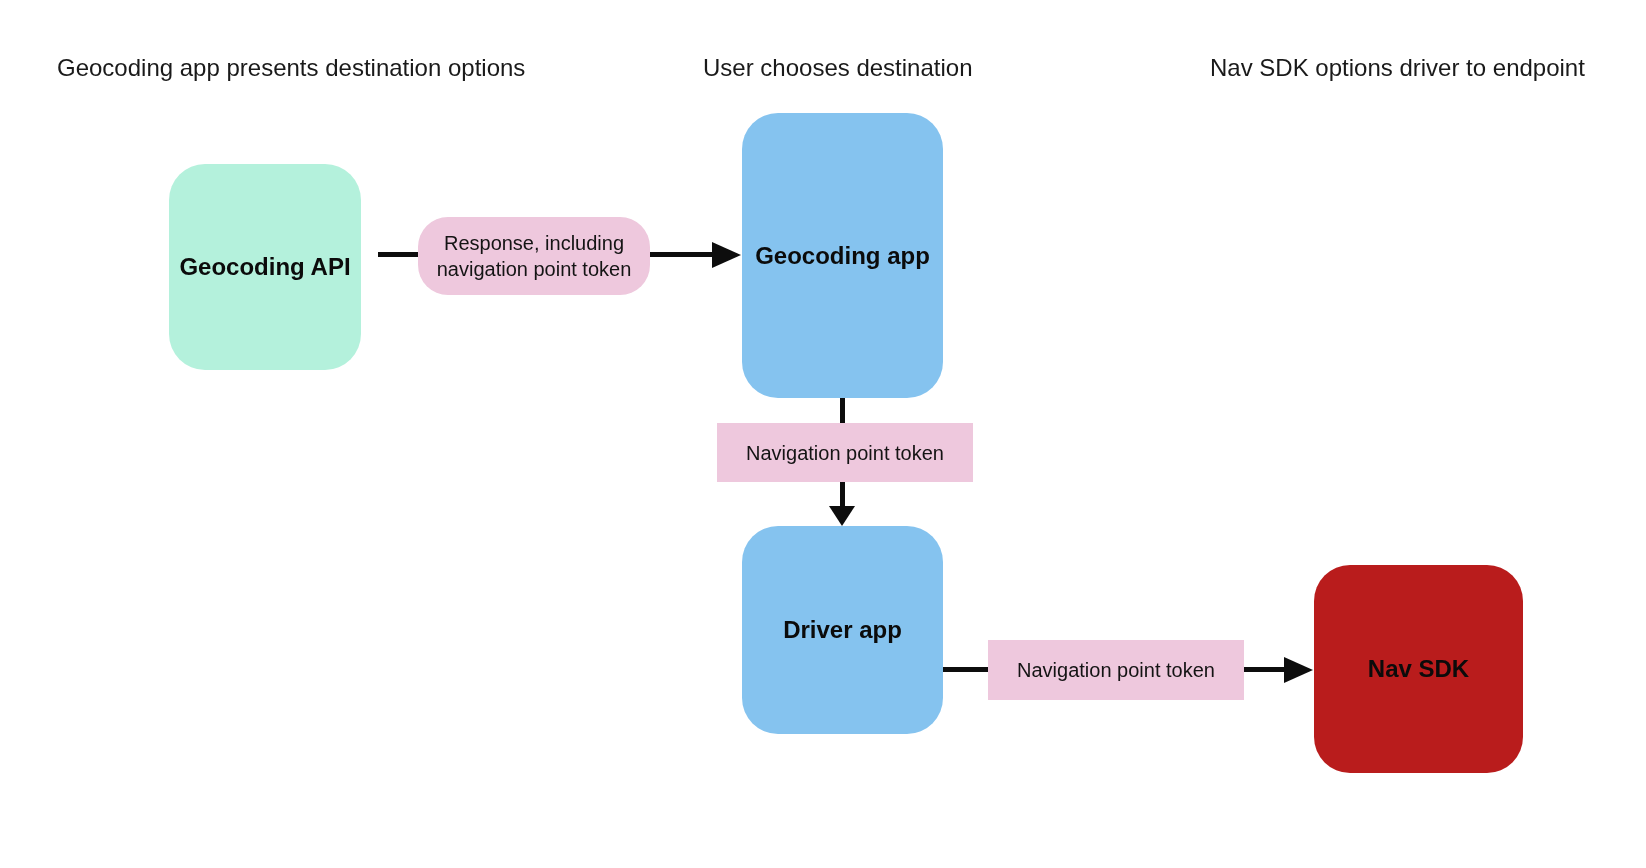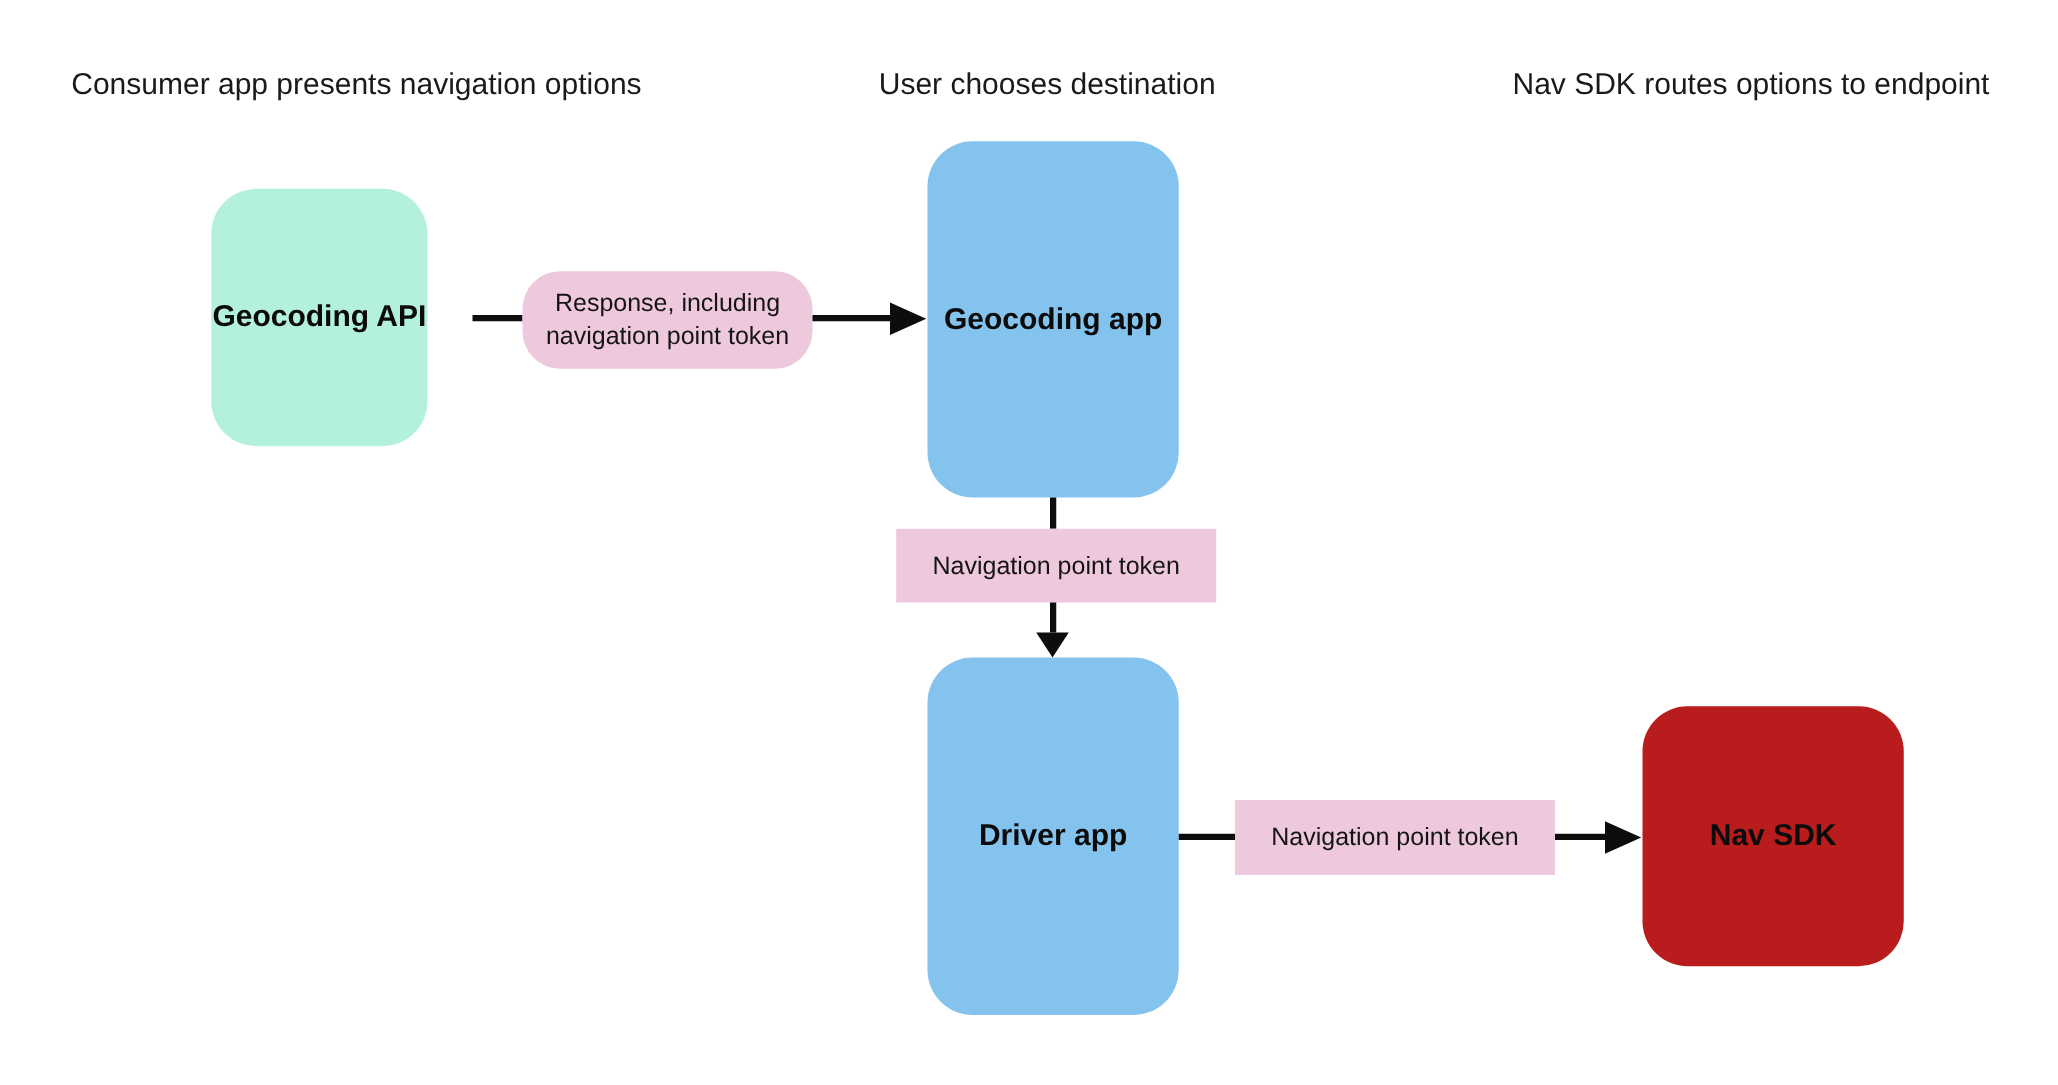--- a/index.html
+++ b/index.html
@@ -61,23 +61,23 @@
     border-left: 13px solid transparent;
     border-right: 13px solid transparent;
     border-top: 20px solid #0d0d0d;
   }
 
   
   #header-1 { left: 57px;   top: 54px; }
   #header-2 { left: 703px;  top: 54px; }
   #header-3 { left: 1210px; top: 54px; }
 
-  #node-geocoding-api { left: 169px;  top: 151px; width: 173px; height: 206px; background: #b4f1dc; align-items: center; }
+  #node-geocoding-api { left: 169px;  top: 164px; width: 192px; height: 206px; background: #b4f1dc; align-items: center; }
   #node-consumer-app  { left: 742px;  top: 113px; width: 201px; height: 285px; background: #85c3ef; }
-  #node-driver-app    { left: 742px;  top: 526px; width: 201px; height: 286px; background: #85c3ef; }
+  #node-driver-app    { left: 742px;  top: 526px; width: 201px; height: 208px; background: #85c3ef; }
   #node-nav-sdk       { left: 1314px; top: 565px; width: 209px; height: 208px; background: #e8a78c; }
 
   #edge1-line-a   { left: 378px; top: 252px; width: 40px; }
   #edge1-label    { left: 418px; top: 217px; width: 232px; height: 78px; background: #eec8dd; }
   #edge1-line-b   { left: 650px; top: 252px; width: 62px; }
   #edge1-head     { left: 712px; top: 242px; }
 
   #edge2-line-a   { left: 840px; top: 398px; height: 25px; }
   #edge2-label    { left: 717px; top: 423px; width: 256px; height: 59px; background: #eec8dd; }
   #edge2-line-b   { left: 840px; top: 482px; height: 24px; }
@@ -86,23 +86,23 @@
   #edge3-line-a   { left: 943px;  top: 667px; width: 45px; }
   #edge3-label    { left: 988px;  top: 640px; width: 256px; height: 60px; background: #eec8dd; }
   #edge3-line-b   { left: 1244px; top: 667px; width: 40px; }
   #edge3-head     { left: 1284px; top: 657px; }
 </style>
 </head>
 <body>
 
 <div id="canvas">
 
-  <div class="step-header" id="header-1">Consumer app presents navigation options</div>
+  <div class="step-header" id="header-1">Geocoding app presents destination options</div>
   <div class="step-header" id="header-2">User chooses destination</div>
-  <div class="step-header" id="header-3">Nav SDK routes options to endpoint</div>
+  <div class="step-header" id="header-3">Nav SDK options driver to endpoint</div>
 
   <div class="node" id="node-geocoding-api" style="background-color: rgb(180, 241, 220);">
     <span class="node-label">Geocoding API</span>
   </div>
 
   <div class="node" id="node-consumer-app" style="background-color: rgb(133, 195, 239);">
     <span class="node-label">Geocoding app</span>
   </div>
 
   <div class="node" id="node-driver-app" style="background-color: rgb(133, 195, 239);">

